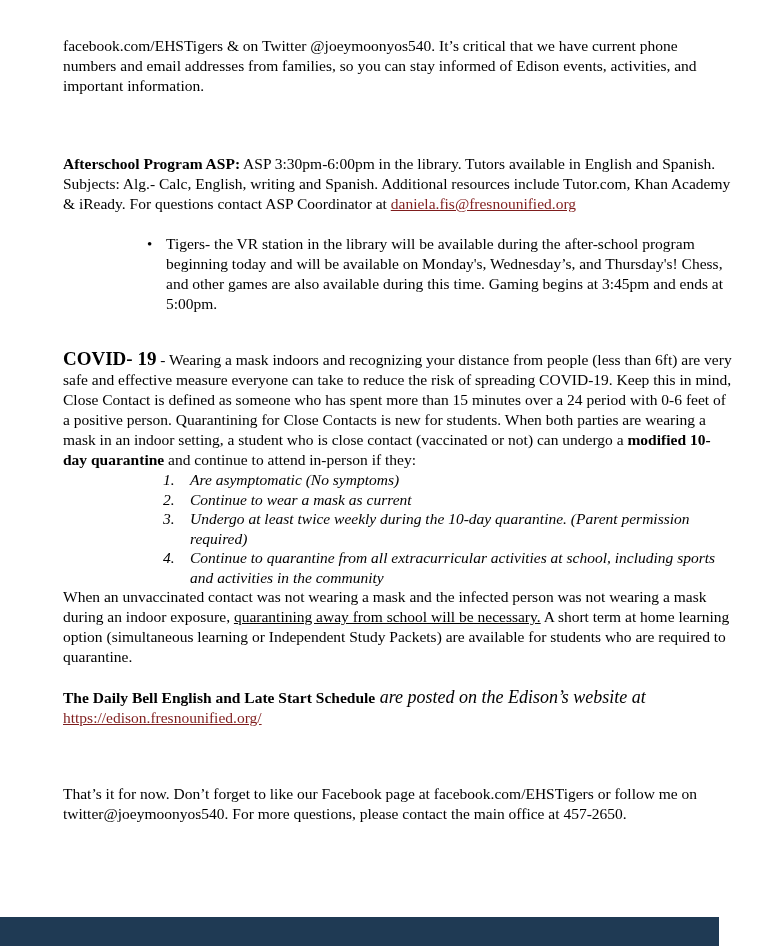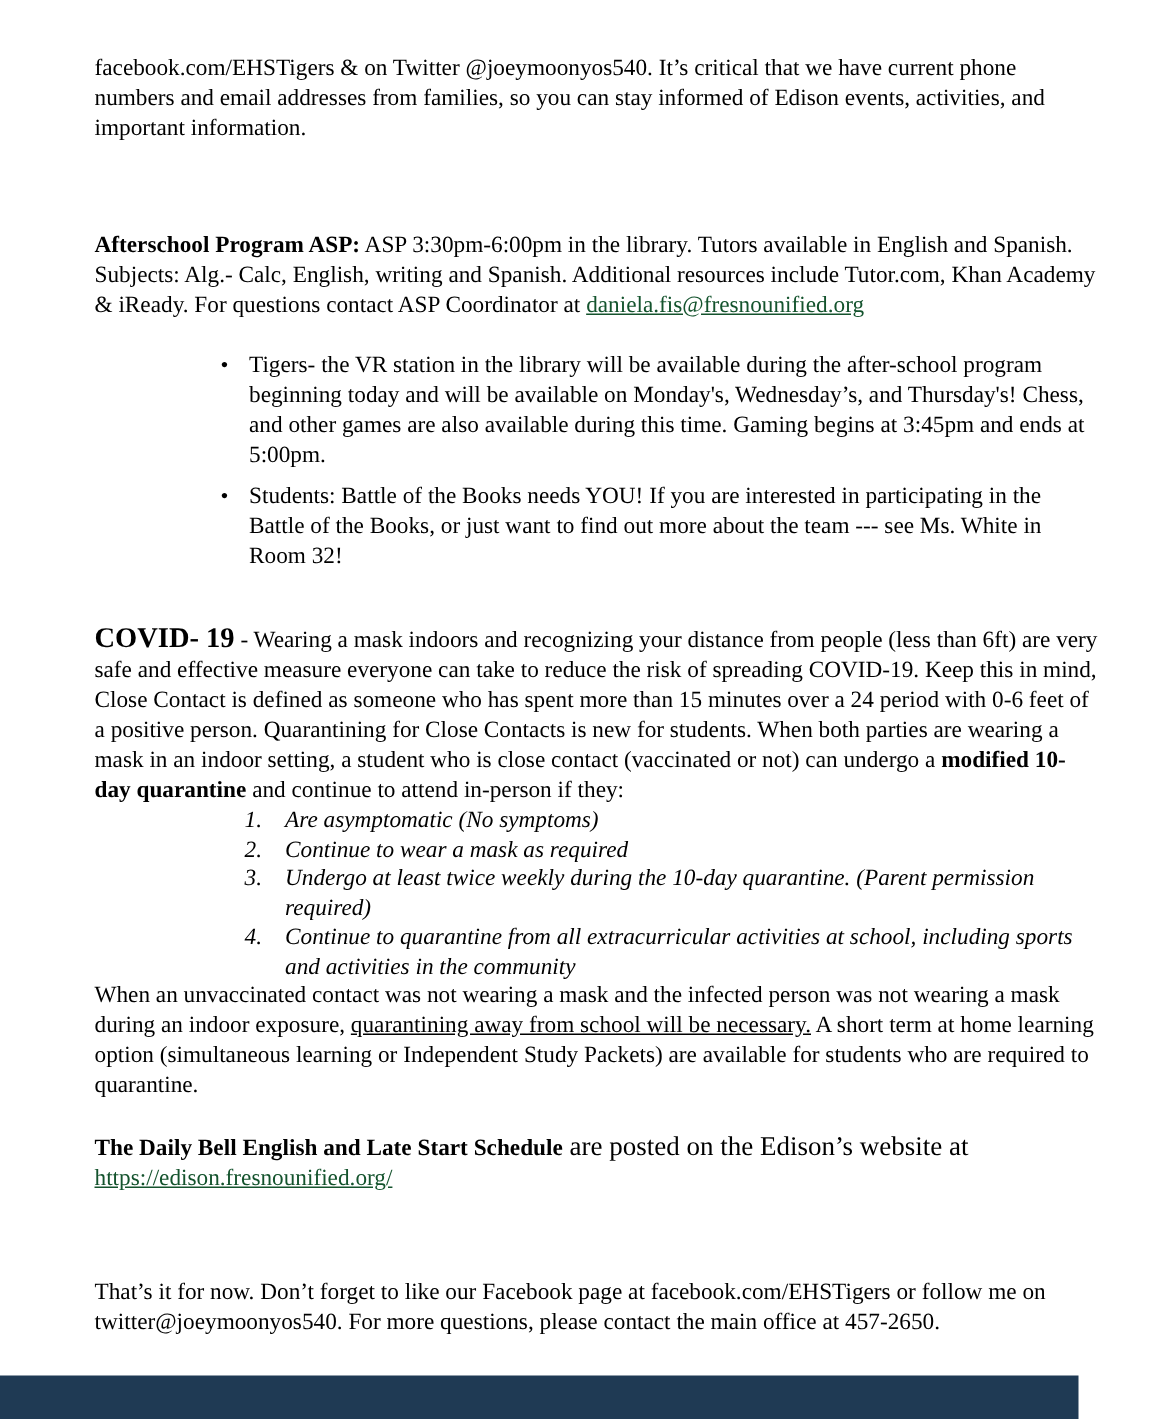--- a/index.html
+++ b/index.html
@@ -13,21 +13,21 @@
   }
   .page {
     padding: 36px 52px 0 63px;
   }
   p { line-height: 20px; }
   .gap-lg { height: 58px; }
   .gap-md { height: 28px; }
   .gap-sm { height: 20px; }
   .bold { font-weight: bold; }
   a.link {
-    color: #14532d;
+    color: #7f1d1d;
     text-decoration: underline;
     cursor: pointer;
   }
   .underline { text-decoration: underline; }
   ul.bullets {
     margin: 20px 0 0 0;
     padding-left: 103px;
     list-style: none;
   }
   ul.bullets li {
@@ -57,20 +57,21 @@
     content: counter(item) ".";
     position: absolute;
     left: -27px;
   }
   .covid-heading {
     font-size: 19px;
     font-weight: bold;
   }
   .bell-rest {
     font-size: 18px;
+    font-style: italic;
   }
   .footer-bar {
     position: absolute;
     left: 0;
     bottom: 0;
     width: 719px;
     height: 29px;
   }
 </style>
 </head>
@@ -83,32 +84,31 @@
   </p>
 
   <div class="gap-lg"></div>
 
   <p>
     <span class="bold">Afterschool Program ASP:</span><span> ASP 3:30pm-6:00pm in the library.  Tutors available in English and Spanish.  Subjects:  Alg.- Calc, English, writing and Spanish. Additional resources include Tutor.com, Khan Academy &amp; iReady.  For questions contact ASP Coordinator at </span><a class="link">daniela.fis@fresnounified.org</a>
   </p>
 
   <ul class="bullets">
     <li>Tigers- the VR station in the library will be available during the after-school program beginning today and will be available on Monday's, Wednesday’s, and Thursday's! Chess, and other games are also available during this time. Gaming begins at 3:45pm and ends at 5:00pm.</li>
-    <li>Students: Battle of the Books needs YOU! If you are interested in participating in the Battle of the Books, or just want to find out more about the team --- see Ms. White in Room 32!</li>
   </ul>
 
   <div class="gap-md"></div>
 
   <p>
     <span class="covid-heading">COVID- 19</span><span> - Wearing a mask indoors and recognizing your distance from people (less than 6ft) are very safe and effective measure everyone can take to reduce the risk of spreading COVID-19. Keep this in mind, Close Contact is defined as someone who has spent more than 15 minutes over a 24 period with 0-6 feet of a positive person.  Quarantining for Close Contacts is new for students. When both parties are wearing a mask in an indoor setting, a student who is close contact (vaccinated or not) can undergo a </span><span class="bold">modified 10-day quarantine</span><span> and continue to attend in-person if they:</span>
   </p>
 
   <ol class="numbered">
     <li>Are asymptomatic (No symptoms)</li>
-    <li>Continue to wear a mask as required</li>
+    <li>Continue to wear a mask as current</li>
     <li>Undergo at least twice weekly during the 10-day quarantine. (Parent permission required)</li>
     <li>Continue to quarantine from all extracurricular activities at school, including sports and activities in the community</li>
   </ol>
 
   <p>
     <span>When an unvaccinated contact was not wearing a mask and the infected person was not wearing a mask during an indoor exposure, </span><span class="underline">quarantining away from school will be necessary.</span><span>  A short term at home learning option (simultaneous learning or Independent Study Packets) are available for students who are required to quarantine.</span>
   </p>
 
   <div class="gap-sm"></div>
 

